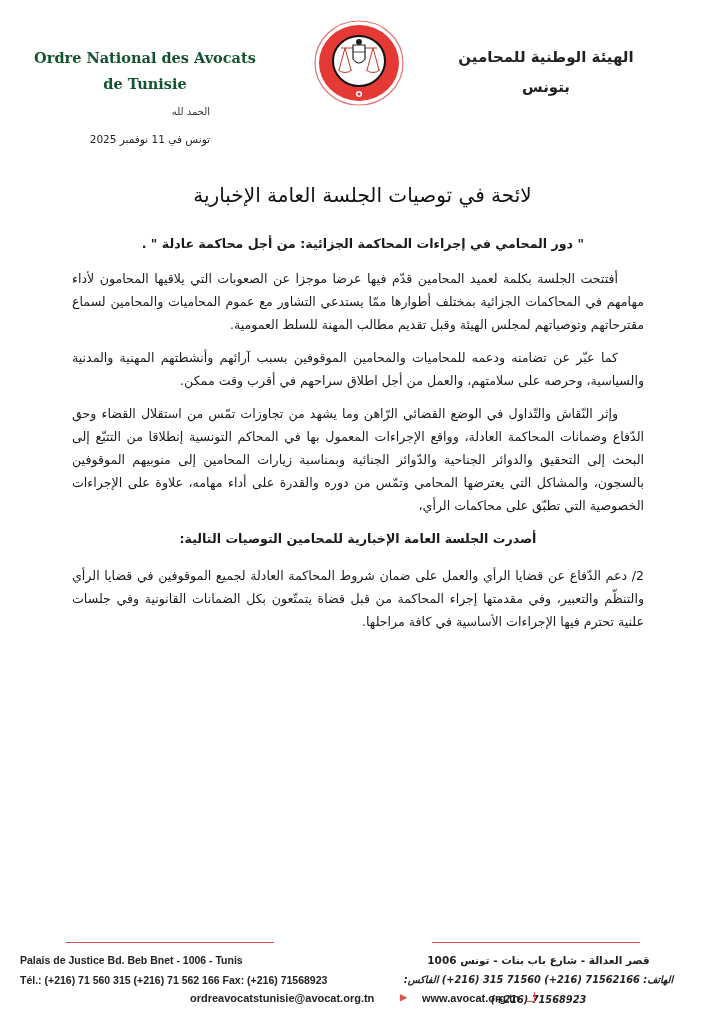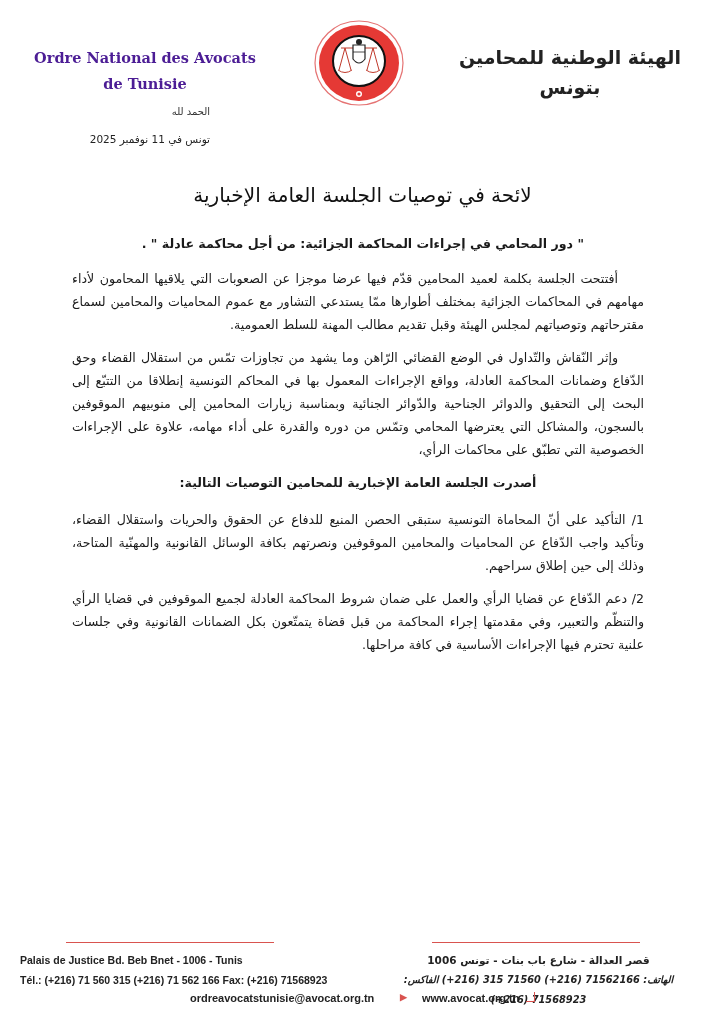--- a/index.html
+++ b/index.html
@@ -1,27 +1,27 @@
 <!DOCTYPE html>
 <html><head>
   <meta charset="utf-8">
   <style>
     html, body { margin: 0; padding: 0; background: #ffffff; }
     body { width: 725px; height: 1024px; position: relative; overflow: hidden; color: #1a1a1a; }
     .page { position: absolute; left: 0; top: 0; width: 725px; height: 1024px; background: #fff; }
 
     
     .hdr-fr { position: absolute; left: 25px; top: 45px; width: 240px; text-align: center;
-      font-family: "DejaVu Serif", "Liberation Serif", serif; font-weight: bold; font-size: 14.5px; line-height: 26px; color: #4c1d95; }
+      font-family: "DejaVu Serif", "Liberation Serif", serif; font-weight: bold; font-size: 14.5px; line-height: 26px; color: #14532d; }
     .hdr-praise { position: absolute; left: 140px; top: 106px; width: 70px; text-align: right; direction: rtl;
       font-family: "DejaVu Sans", sans-serif; font-size: 10px; color: #333; }
     .hdr-date { position: absolute; left: 70px; top: 133px; width: 140px; text-align: right; direction: rtl;
       font-family: "DejaVu Sans", sans-serif; font-size: 10.5px; color: #222; }
-    .hdr-ar { position: absolute; left: 440px; top: 42px; width: 260px; text-align: center; direction: rtl;
-      font-family: "DejaVu Sans", sans-serif; font-weight: bold; font-size: 19px; line-height: 30px; color: #222; }
+    .hdr-ar { position: absolute; left: 416px; top: 42px; width: 260px; text-align: center; direction: rtl;
+      font-family: "DejaVu Sans", sans-serif; font-weight: bold; font-size: 15px; line-height: 30px; color: #222; }
 
     .logo { position: absolute; left: 311px; top: 18px; width: 96px; height: 90px; }
 
     
     .title { position: absolute; left: 100px; top: 183px; width: 525px; text-align: center; direction: rtl;
       font-family: "DejaVu Sans", sans-serif; font-size: 20px; color: #111; }
 
     
     .body { position: absolute; left: 72px; top: 230px; width: 572px; direction: rtl; text-align: justify;
       font-family: "DejaVu Sans", sans-serif; font-size: 12.6px; line-height: 23px; color: #1a1a1a; }
@@ -85,23 +85,23 @@
   <div class="hdr-ar">
     <div>الهيئة الوطنية للمحامين</div>
     <div>بتونس</div>
   </div>
 
   <div class="title">لائحة في توصيات الجلسة العامة الإخبارية</div>
 
   <div class="body">
     <p class="quote">" دور المحامي في إجراءات المحاكمة الجزائية: من أجل محاكمة عادلة " .</p>
     <p class="indent">أفتتحت الجلسة بكلمة لعميد المحامين قدّم فيها عرضا موجزا عن الصعوبات التي يلاقيها المحامون لأداء مهامهم في المحاكمات الجزائية بمختلف أطوارها ممّا يستدعي التشاور مع عموم المحاميات والمحامين لسماع مقترحاتهم وتوصياتهم لمجلس الهيئة وقبل تقديم مطالب المهنة للسلط العمومية.</p>
+    <p class="indent">كما عبّر عن تضامنه ودعمه للمحاميات والمحامين الموقوفين بسبب آرائهم وأنشطتهم المهنية والمدنية والسياسية، وحرصه على سلامتهم، والعمل من أجل اطلاق سراحهم في أقرب وقت ممكن.</p>
     <p class="indent">وإثر النّقاش والتّداول في الوضع القضائي الرّاهن وما يشهد من تجاوزات تمّس من استقلال القضاء وحق الدّفاع وضمانات المحاكمة العادلة، وواقع الإجراءات المعمول بها في المحاكم التونسية إنطلاقا من التتبّع إلى البحث إلى التحقيق والدوائر الجناحية والدّوائر الجنائية وبمناسبة زيارات المحامين إلى منوبيهم الموقوفين بالسجون، والمشاكل التي يعترضها المحامي وتمّس من دوره والقدرة على أداء مهامه، علاوة على الإجراءات الخصوصية التي تطبّق على محاكمات الرأي،</p>
     <p class="subhead">أصدرت الجلسة العامة الإخبارية للمحامين التوصيات التالية:</p>
-    <p class="rec">1/ التأكيد على أنّ المحاماة التونسية ستبقى الحصن المنيع للدفاع عن الحقوق والحريات واستقلال القضاء، وتأكيد واجب الدّفاع عن المحاميات والمحامين الموقوفين ونصرتهم بكافة الوسائل القانونية والمهنّية المتاحة، وذلك إلى حين إطلاق سراحهم.</p>
     <p class="rec">2/ دعم الدّفاع عن قضايا الرأي والعمل على ضمان شروط المحاكمة العادلة لجميع الموقوفين في قضايا الرأي والتنظّم والتعبير، وفي مقدمتها إجراء المحاكمة من قبل قضاة يتمتّعون بكل الضمانات القانونية وفي جلسات علنية تحترم فيها الإجراءات الأساسية في كافة مراحلها.</p>
   </div>
 
   <div class="f-rule left"></div>
   <div class="f-rule right"></div>
 
   <div class="f-fr">
     <div>Palais de Justice Bd.  Beb Bnet - 1006 - Tunis</div>
     <div>Tél.: (+216) 71 560 315 (+216) 71 562 166 Fax: (+216) 71568923</div>
   </div>

